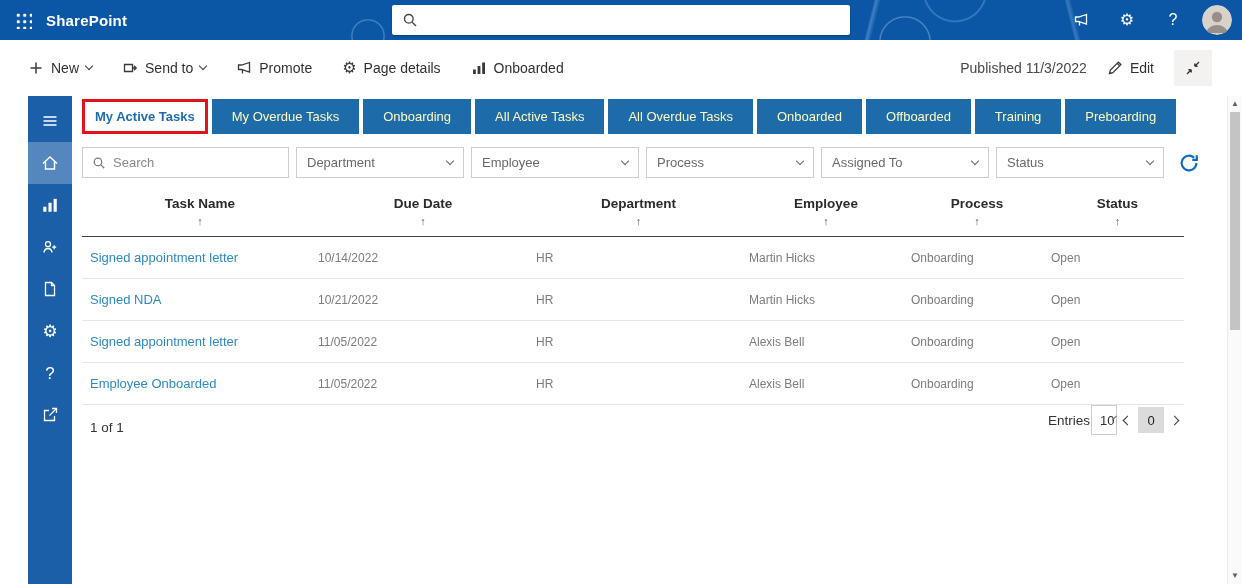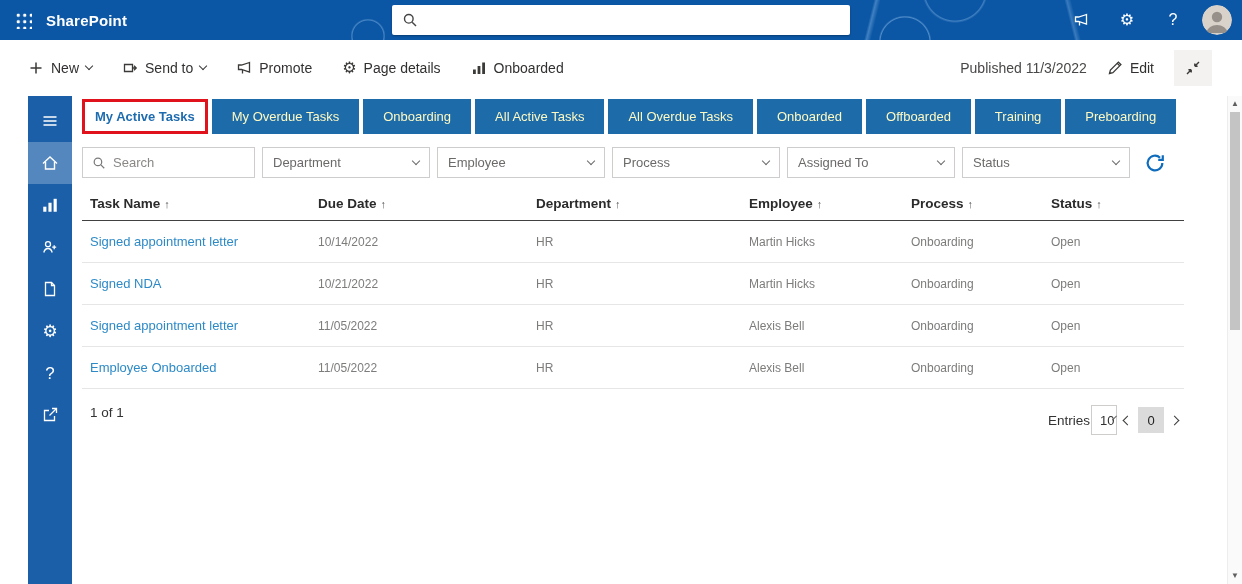--- a/index.html
+++ b/index.html
@@ -61,42 +61,42 @@
   .side-item .icon.txt{font-size:17px;}
   .side-item.active{background:rgba(255,255,255,.25);}
 
   
   .content{position:absolute;left:82px;top:96px;right:58px;}
   .tabs{display:flex;gap:4px;margin-top:3px;}
   .tab{background:#1d6ba8;color:#fef9c3;font-size:13px;padding:10px 20px;white-space:nowrap;}
   .tab.active{background:#fff;color:#1e6cb0;font-weight:700;border:3px solid #e0131d;padding:7px 10px;}
 
   .filters{display:flex;align-items:center;gap:7px;margin-top:13px;}
-  .searchbox{width:173px;height:31px;border:1px solid #cfcdcb;background:#fff;
+  .searchbox{width:207px;height:31px;border:1px solid #cfcdcb;background:#fff;
     display:flex;align-items:center;gap:7px;padding:0 9px;}
   .searchbox .icon{color:#7a7a7a;}
   .searchbox .icon svg{width:14px;height:14px;}
   .filter-search-input{flex:1;min-width:0;border:none;outline:none;font-size:13px;color:#444;font-family:inherit;}
   .filter-search-input::placeholder{color:#8a8886;}
   .dd-wrap{display:flex;gap:7px;}
   .dropdown{width:168px;height:31px;border:1px solid #cfcdcb;background:#fff;cursor:pointer;
     display:flex;align-items:center;justify-content:space-between;padding:0 10px;font-size:13px;color:#6b6a69;}
   .refresh{margin-left:7px;color:#0f6cbd;display:flex;align-items:center;}
   .refresh svg{width:22px;height:22px;}
 
   .table{margin-top:10px;}
   .thead,.trow{display:grid;grid-template-columns:228px 218px 213px 162px 140px 1fr;}
   .thead{border-bottom:1px solid #414141;padding:8px 0 9px 0;}
-  .hcell{display:flex;align-items:center;gap:4px;padding-left:8px;font-size:13.5px;font-weight:700;color:#2b2b2b;cursor:pointer;}
+  .hcell{display:flex;align-items:center;gap:4px;padding-left:8px;font-size:13.5px;font-weight:700;color:#2b2b2b;cursor:pointer;flex-direction:column;}
   .sort-arrow{font-size:11px;color:#555;font-weight:400;}
   .trow{height:42px;align-items:center;border-bottom:1px solid #e6e6e6;}
   .tcell{padding-left:8px;font-size:12px;color:#7d7c7b;}
   .tcell a{color:#2d8ac7;text-decoration:none;font-size:13px;}
 
-  .tfooter{display:flex;align-items:flex-start;margin-top:16px;}
+  .tfooter{display:flex;align-items:flex-end;}
   .page-info{font-size:13.5px;color:#333;padding-left:8px;}
   .pager{margin-left:auto;display:flex;align-items:center;gap:1px;}
   .entries-label{font-size:13.5px;color:#333;}
   .entries-select{width:26px;height:30px;border:1px solid #cfcdcb;background:#fff;cursor:pointer;
     display:flex;align-items:center;justify-content:space-between;padding:0 8px;font-size:13px;color:#333;}
   .pg-btn{padding:4px 6px;display:flex;align-items:center;}
   .pg-chev{width:7px;height:7px;border:solid #3b3a39;border-width:0 1.6px 1.6px 0;display:inline-block;}
   .pg-left{transform:rotate(135deg);}
   .pg-right{transform:rotate(-45deg);}
   .page-num{width:26px;height:26px;background:#dbdbdb;font-size:13px;color:#222;

